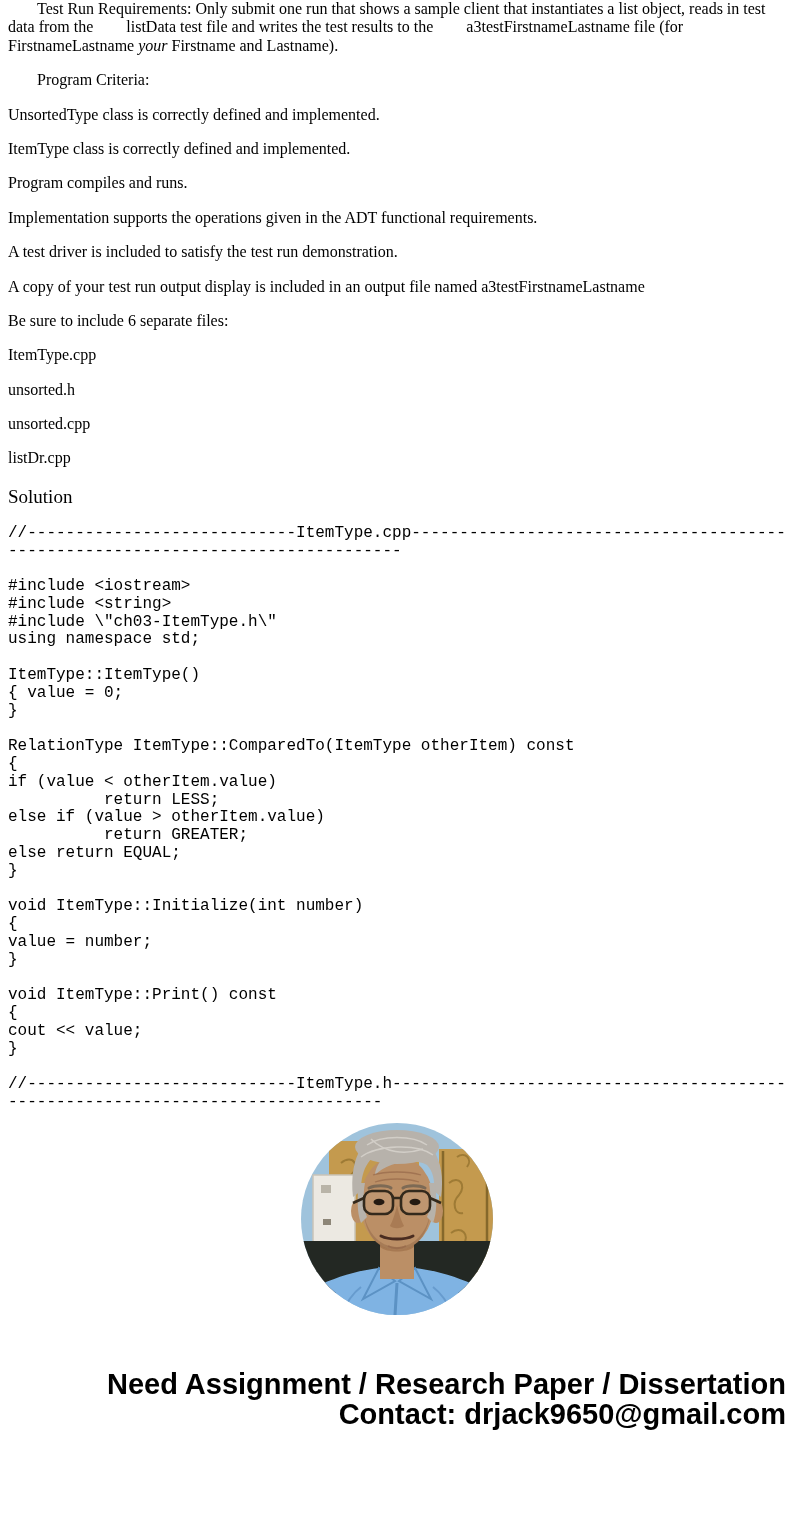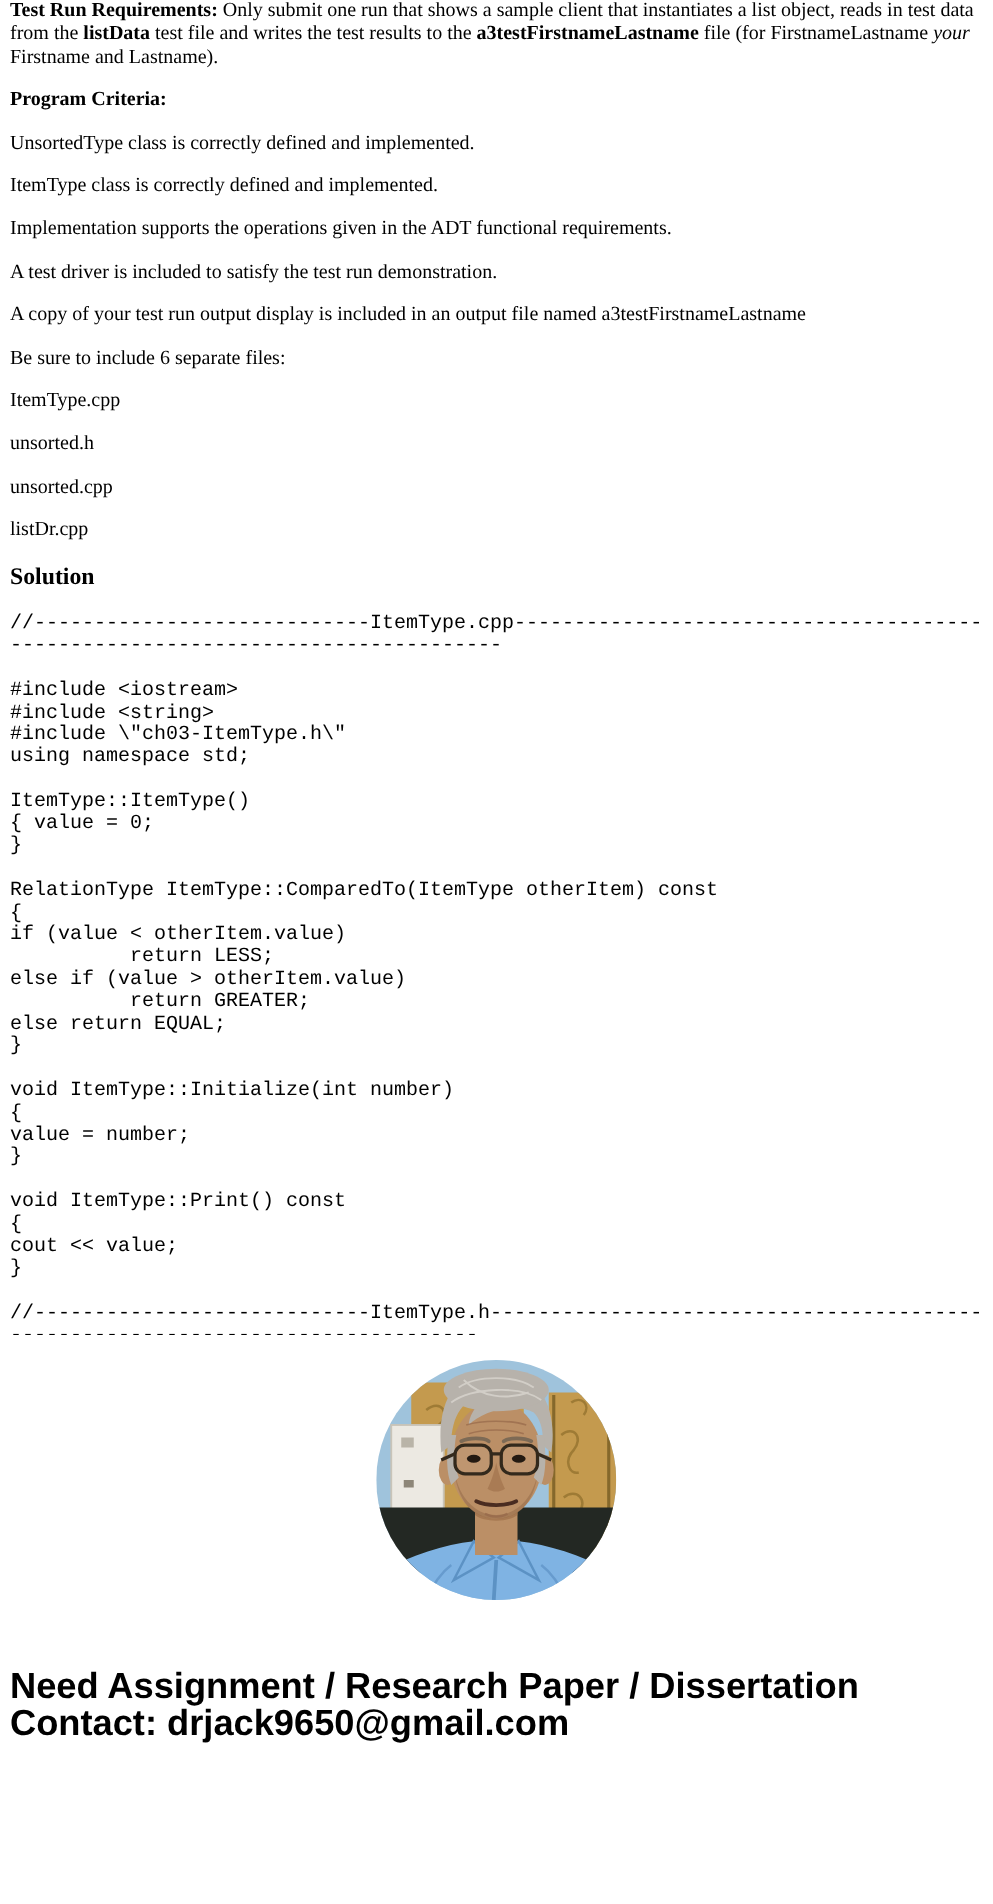--- a/index.html
+++ b/index.html
@@ -7,25 +7,25 @@
     margin: 0;
     padding: 0 8px 28px 8px;
     width: 778px;
     font-family: "Liberation Serif", serif;
     font-size: 16px;
     color: #000000;
     line-height: 1.15;
   }
   .doc p { margin: 16px 0; }
   .doc p.first { margin-top: 0; }
-  b, strong { font-weight: bold; }
+  b, strong { font-weight: normal; margin-left: 29px; }
   .it { font-style: italic; }
   h3.solution {
     font-size: 19px;
-    font-weight: bold;
+    font-weight: normal;
     margin: 18px 0 17px 0;
     font-family: "Liberation Serif", serif;
   }
   .code-clip {
     height: 578px;
     overflow: hidden;
     margin-top: 17px;
   }
   .code {
     white-space: pre-wrap;
@@ -33,39 +33,40 @@
     font-size: 16px;
     line-height: 17.8px;
   }
   .avatar-wrap {
     margin-top: 20px;
     text-align: center;
   }
   .avatar-wrap svg { display: inline-block; vertical-align: top; }
   .contact {
     margin-top: 54px;
-    text-align: left;
+    text-align: right;
     font-family: "Liberation Sans", sans-serif;
     font-weight: bold;
     font-size: 29px;
     line-height: 30px;
     color: #000000;
   }
 </style>
 </head>
 <body>
 
 <main class="doc">
 
   <p class="first"><strong>Test Run Requirements:</strong><span> Only submit one run that shows a sample client that instantiates a list object, reads in test data from the </span><strong>listData</strong><span> test file and writes the test results to the </span><strong>a3testFirstnameLastname</strong><span> file (for FirstnameLastname </span><span class="it">your</span><span> Firstname and Lastname).</span></p>
 
   <p><strong>Program Criteria:</strong></p>
 
   <p>UnsortedType class is correctly defined and implemented.</p>
   <p>ItemType class is correctly defined and implemented.</p>
+  <p>Program compiles and runs.</p>
   <p>Implementation supports the operations given in the ADT functional requirements.</p>
   <p>A test driver is included to satisfy the test run demonstration.</p>
   <p>A copy of your test run output display is included in an output file named a3testFirstnameLastname</p>
   <p>Be sure to include 6 separate files:</p>
 
   <p>ItemType.cpp</p>
   <p>unsorted.h</p>
   <p>unsorted.cpp</p>
   <p>listDr.cpp</p>
 

